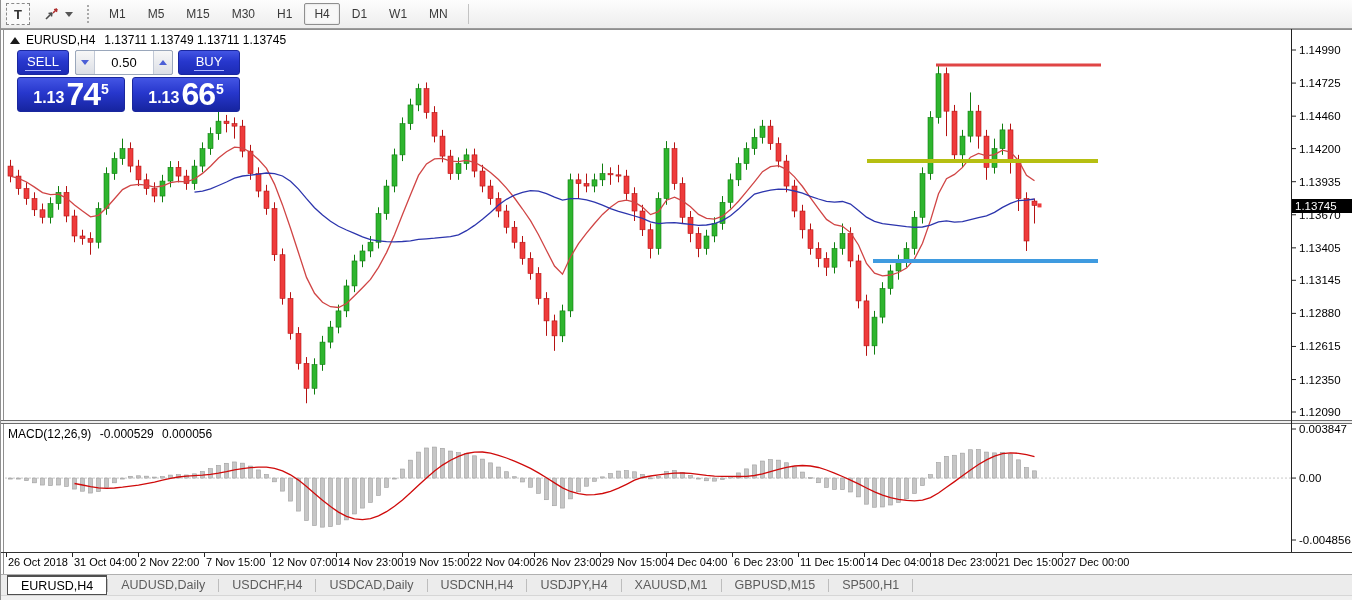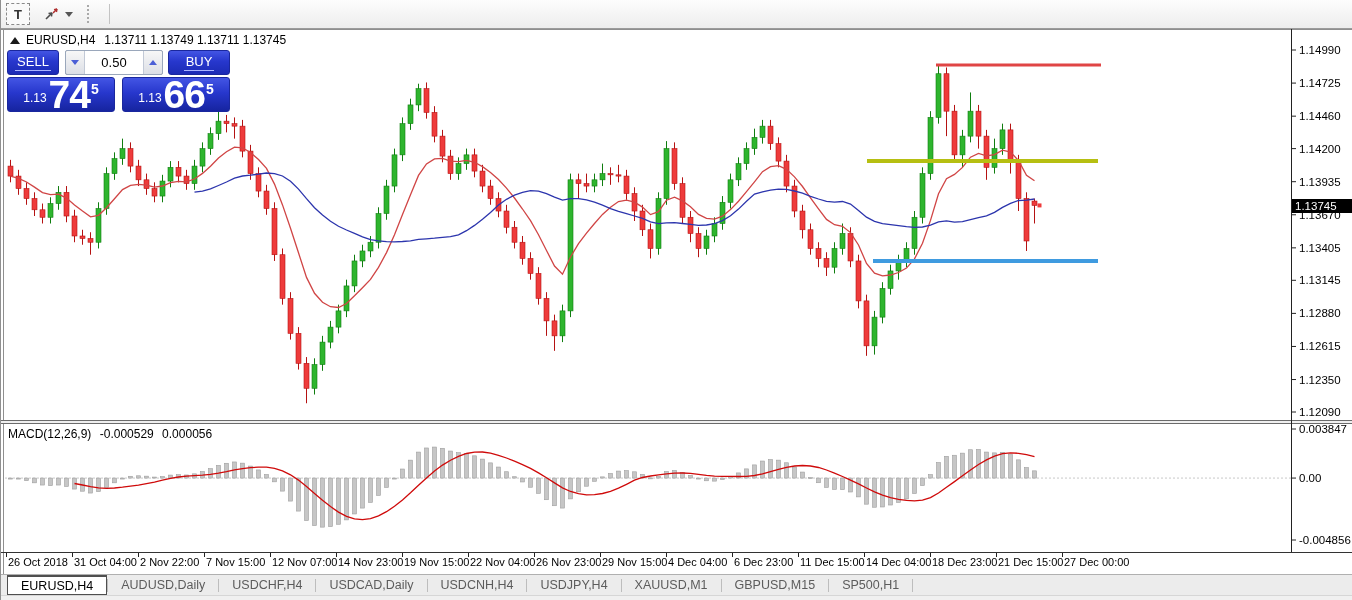--- a/index.html
+++ b/index.html
@@ -24,40 +24,40 @@
   .tfbtn.active { background:#f8f8f8; border:1px solid #8f8f8f; box-shadow:inset 0 0 2px #cfcfcf; }
   .tb-sep { width:1px; height:20px; background:#c3c3c3; margin-left:10px; }
 
   
   #chart-title { position:absolute; left:9px; top:33px; font-size:12px; color:#000; display:flex; align-items:center; z-index:4; }
   #collapse-tri { width:0; height:0; border-left:5px solid transparent; border-right:5px solid transparent;
     border-bottom:7px solid #1a1a1a; margin-right:6px; }
   #chart-title .ohlc { margin-left:9px;text-align:right; }
 
   
-  #trade-panel { position:absolute; left:6px; top:50px; width:223px; z-index:5; font-family:"Liberation Sans",sans-serif; }
+  #trade-panel { position:absolute; left:16px; top:50px; width:223px; z-index:5; font-family:"Liberation Sans",sans-serif; }
   #tp-row1 { display:flex; height:25px; }
   .tp-btn { color:#fff; font-size:13px; display:flex; align-items:center; justify-content:center;
     background:linear-gradient(180deg,#4355e4 0%,#2737cd 45%,#1c2bb5 100%); border:1px solid #1a279e; border-radius:3px; }
   #sell-btn { width:52px; }
   #buy-btn  { width:62px; margin-left:auto; }
   #sell-btn .lbl, #buy-btn .lbl { border-bottom:1px solid #aab4ff; padding:0 2px 1px; }
   #vol-group { display:flex; margin-left:6px; height:25px; border:1px solid #9aa7bb; background:#737373; border-radius:2px; overflow:hidden; }
   .vol-btn { width:19px; display:flex; align-items:center; justify-content:center;
     background:linear-gradient(180deg,#f7f7f7,#dcdfe6); border-right:1px solid #c2c9d6; }
   .vol-btn:last-child { border-right:none; border-left:1px solid #c2c9d6; }
   .tri-down { width:0; height:0; border-left:4px solid transparent; border-right:4px solid transparent; border-top:5px solid #4b5fd6; }
   .tri-up   { width:0; height:0; border-left:4px solid transparent; border-right:4px solid transparent; border-bottom:5px solid #4b5fd6; }
   #vol-value { width:58px; display:flex; align-items:center; justify-content:center; font-size:13px; color:#000; background:#fff; }
   #tp-row2 { display:flex; margin-top:2px; height:35px; }
   .price-box { width:108px; color:#fff; display:flex; align-items:flex-end; justify-content:center; padding-bottom:2px;
     background:linear-gradient(180deg,#4355e4 0%,#2737cd 45%,#16249f 100%); border:1px solid #1a279e; border-radius:3px; }
   .price-box + .price-box { margin-left:7px; }
-  .pb-prefix { font-size:12px; font-weight:normal; margin-right:2px; line-height:22px; }
-  .pb-big { font-size:39px; font-weight:600; line-height:29px; letter-spacing:-1px; }
+  .pb-prefix { font-size:16px; font-weight:bold; margin-right:2px; line-height:22px; }
+  .pb-big { font-size:32px; font-weight:600; line-height:29px; letter-spacing:-1px; }
   .pb-sup { font-size:14px; font-weight:bold; position:relative; top:-12px; margin-left:1px; }
 
   
   #macd-label { position:absolute; left:7px; top:427px; font-size:12px; color:#000; z-index:4; }
   #macd-label span { margin-right:5px;margin-top:20px; }
 
   
   #price-badge { position:absolute; left:1291px; top:199px; width:67px; height:14px; background:#000; color:#fff;
     font-size:11.5px; display:flex; align-items:center; padding-left:3px; z-index:4; }
 
@@ -84,20 +84,31 @@
     <div class="tool-btn arrows-btn">
       <svg width="17" height="16" viewBox="0 0 17 16" style="position:static">
         <path d="M3 13 L9 7" stroke="#4a4a4a" stroke-width="1.6" fill="none"></path>
         <path d="M9 7 L5.5 7.5 M9 7 L8.5 10.5" stroke="#4a4a4a" stroke-width="1.4" fill="none"></path>
         <path d="M14 3 L10 7" stroke="#b03030" stroke-width="1.6" fill="none"></path>
         <path d="M14 3 L13.4 6 M14 3 L11 3.6" stroke="#b03030" stroke-width="1.4" fill="none"></path>
       </svg>
       <span class="caret-down"></span>
     </div>
     <div class="drag-handle"></div>
+    <div id="tf-group">
+        <div class="tfbtn">M1</div>
+        <div class="tfbtn">M5</div>
+        <div class="tfbtn">M15</div>
+        <div class="tfbtn">M30</div>
+        <div class="tfbtn">H1</div>
+        <div class="tfbtn active">H4</div>
+        <div class="tfbtn">D1</div>
+        <div class="tfbtn">W1</div>
+        <div class="tfbtn">MN</div>
+      </div>
     <div class="tb-sep"></div>
   </div>
 
   <svg id="chart-svg" width="1352" height="574">
       <rect x="0" y="29" width="1352" height="545" fill="#ffffff"></rect>
       <line x1="0" y1="29.5" x2="1352" y2="29.5" stroke="#8f8f8f" shape-rendering="crispEdges"></line>
       <line x1="2.5" y1="29" x2="2.5" y2="574" stroke="#8f8f8f" shape-rendering="crispEdges"></line>
       <g>
         <line x1="9.5" y1="159.84827586206828" x2="9.5" y2="182.31724137931002" stroke="#b51212" stroke-width="1"></line>
         <rect x="7" y="166.08965517241245" width="5" height="9.986206896553426" fill="#ee3b3b" stroke="#b51212" stroke-width="0.6"></rect>

